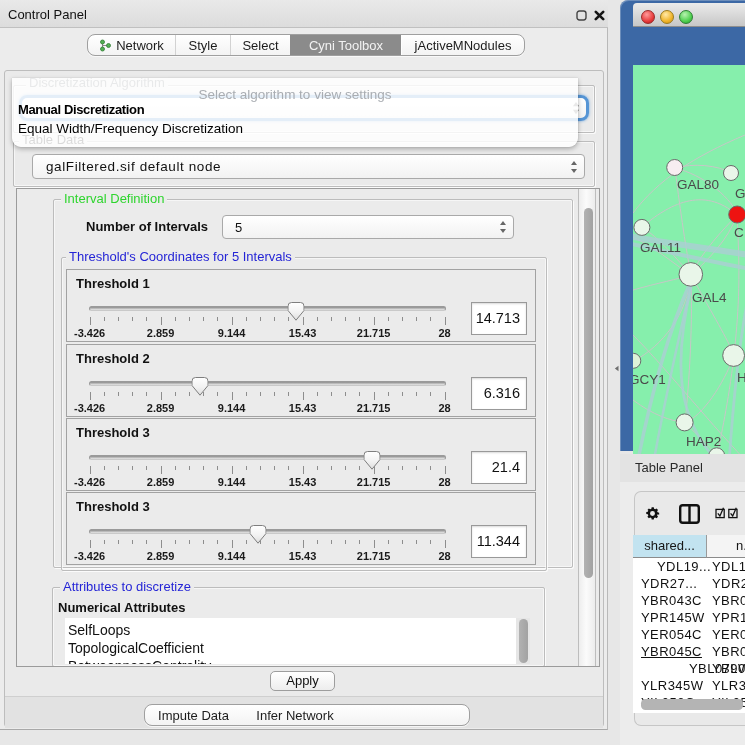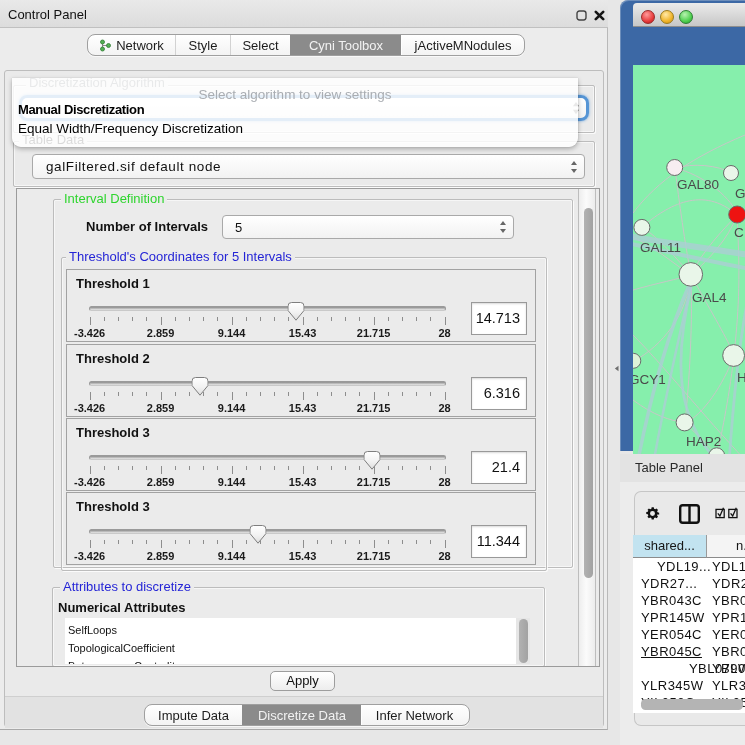--- a/index.html
+++ b/index.html
@@ -303,38 +303,37 @@
             <span class="tlbl" style="left:235.6px;top:0;">15.43</span>
             <span class="tlbl" style="left:306.6px;top:0;">21.715</span>
             <span class="tlbl" style="left:377.6px;top:0;">28</span>
           </div>
  <div class="tfield">11.344</div>
 </div>
    
    <div class="grp" style="left:35px;top:398px;width:491px;height:78px;"></div>
    <div class="grptitle blue" style="left:43px;top:391px;">Attributes to discretize</div>
    <div class="b abs" style="left:41px;top:411px;font-size:13px;color:#111;">Numerical Attributes</div>
-   <div class="abs" style="left:48px;top:429px;width:451px;height:46px;background:#fff;overflow:hidden;font-size:11px;color:#111;padding-top:3px;box-sizing:border-box;">
+   <div class="abs" style="left:48px;top:429px;width:451px;height:46px;background:#fff;overflow:hidden;font-size:14px;color:#111;padding-top:3px;box-sizing:border-box;">
     <div style="padding-left:3px;line-height:18px;">SelfLoops</div>
     <div style="padding-left:3px;line-height:18px;">TopologicalCoefficient</div>
     <div style="padding-left:3px;line-height:18px;">BetweennessCentrality</div>
    </div>
    <div class="abs" style="left:499px;top:429px;width:14px;height:46px;background:#e6e6e6;"></div>
    <div class="sbthumb" style="left:502px;top:430px;width:9px;height:44px;"></div>
    
    <div class="sbtrack" style="left:561px;top:0;width:18px;height:477px;"></div>
    <div class="sbthumb" style="left:567px;top:19px;width:9px;height:370px;"></div>
   </div>
 
   <div id="apply" class="abs">Apply</div>
 
   <div class="abs" style="left:0;top:625px;width:598px;height:31px;background:#e2e2e2;border-top:1px solid #cfcfcf;"></div>
   <div class="abs tabbar" style="left:139px;top:633px;width:324px;height:20px;">
    <div class="tab" style="width:97px;">Impute Data</div>
-   <div class="tab dark" style="width:119px;">Discretize Data</div>
    <div class="tab" style="width:106px;">Infer Network</div>
   </div>
  </div>
 </div>
 
 <div id="popup" class="abs">
  <div class="i1">Select algorithm to view settings</div>
  <div class="i2">Manual Discretization</div>
  <div class="i3">Equal Width/Frequency Discretization</div>
 </div>

